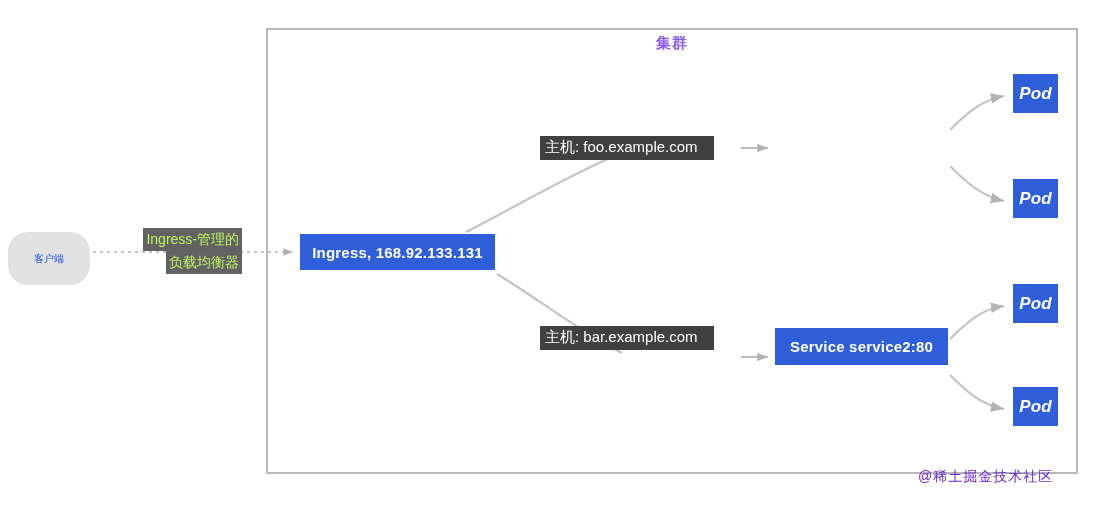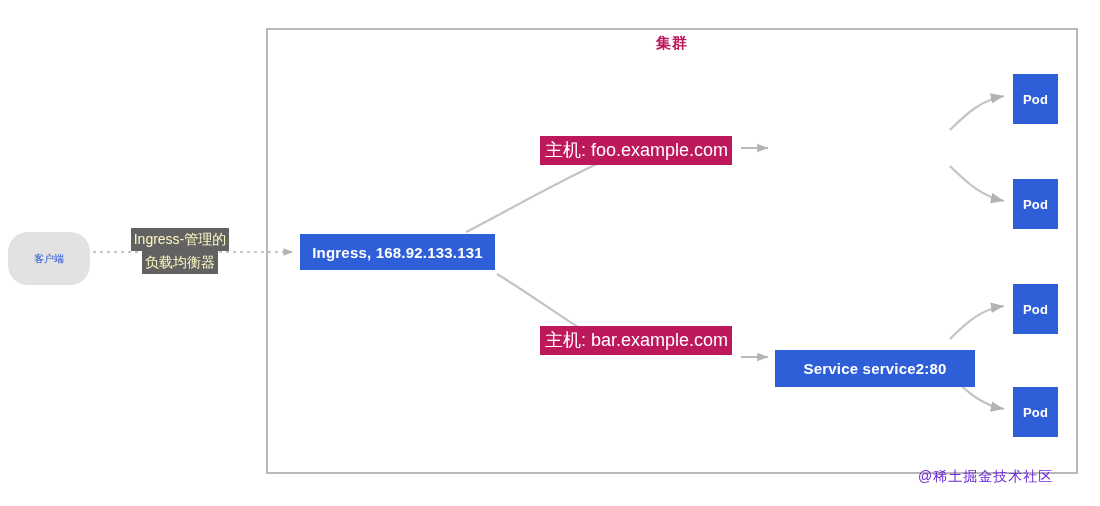--- a/index.html
+++ b/index.html
@@ -35,21 +35,21 @@
     border: 2px solid #b8b8b8;
     background: transparent;
     box-sizing: border-box;
   }
   .cluster-title {
     position: absolute;
     left: 266px;
     top: 34px;
     width: 812px;
     text-align: center;
-    color: #be185d;
+    color: #8b5cf6;
     font-size: 15px;
     font-weight: bold;
     letter-spacing: 1px;
   }
 
   
   .client-oval {
     position: absolute;
     left: 8px;
     top: 232px;
@@ -85,56 +85,57 @@
     height: 36px;
   }
   .service1-box {
     left: 775px;
     top: 129px;
     width: 173px;
     height: 37px;
   }
   .service2-box {
     left: 775px;
-    top: 350px;
-    width: 200px;
+    top: 328px;
+    width: 173px;
     height: 37px;
   }
   .pod-box {
     width: 45px;
-    height: 50px;
-    font-size: 13px;
+    height: 39px;
+    font-size: 17px;
+    font-style: italic;
   }
   .pod-1 { left: 1013px; top: 74px; }
   .pod-2 { left: 1013px; top: 179px; }
   .pod-3 { left: 1013px; top: 284px; }
   .pod-4 { left: 1013px; top: 387px; }
 
   
   .host-label {
     position: absolute;
-    background: #be185d;
+    background: #404040;
     color: #ffffff;
-    font-size: 18px;
-    padding: 2px 4px 3px 5px;
+    font-size: 15px;
+    padding: 2px 16px 3px 5px;
     white-space: nowrap;
     box-sizing: border-box;
   }
   .host-foo { left: 540px; top: 136px; }
   .host-bar { left: 540px; top: 326px; }
 
   .lb-label {
     position: absolute;
     left: 118px;
     top: 228px;
     width: 124px;
-    text-align: center;
+    text-align: right;
     font-size: 14px;
     line-height: 21px;
-    color: #fef9c3;
+    color: #bef264;
   }
   .lb-label span {
     background: #626262;
     padding: 1px 3px;
     display: inline-block;
   }
 
   
   .watermark {
     position: absolute;

